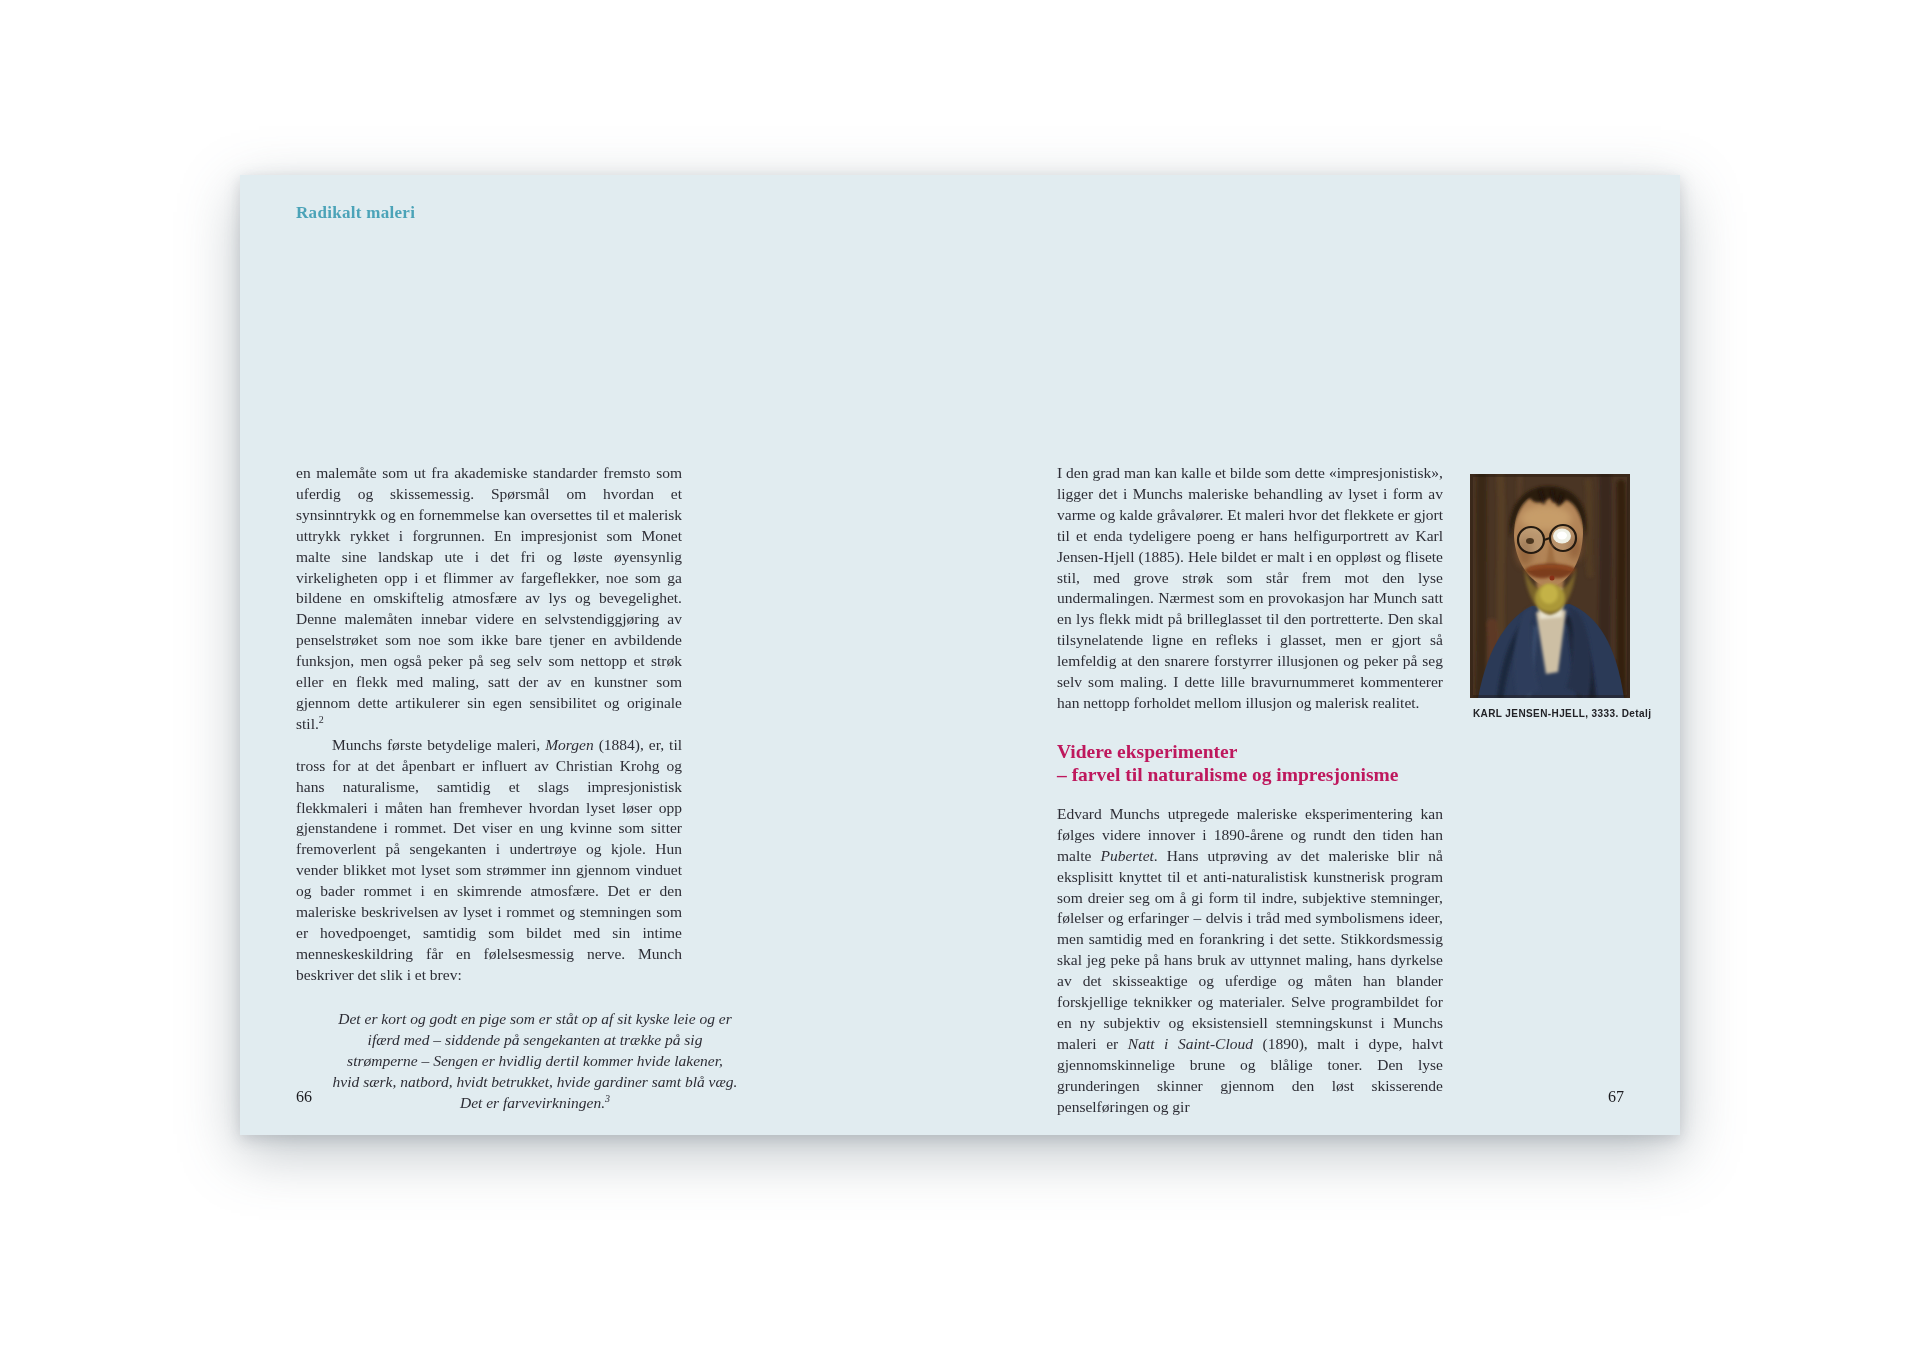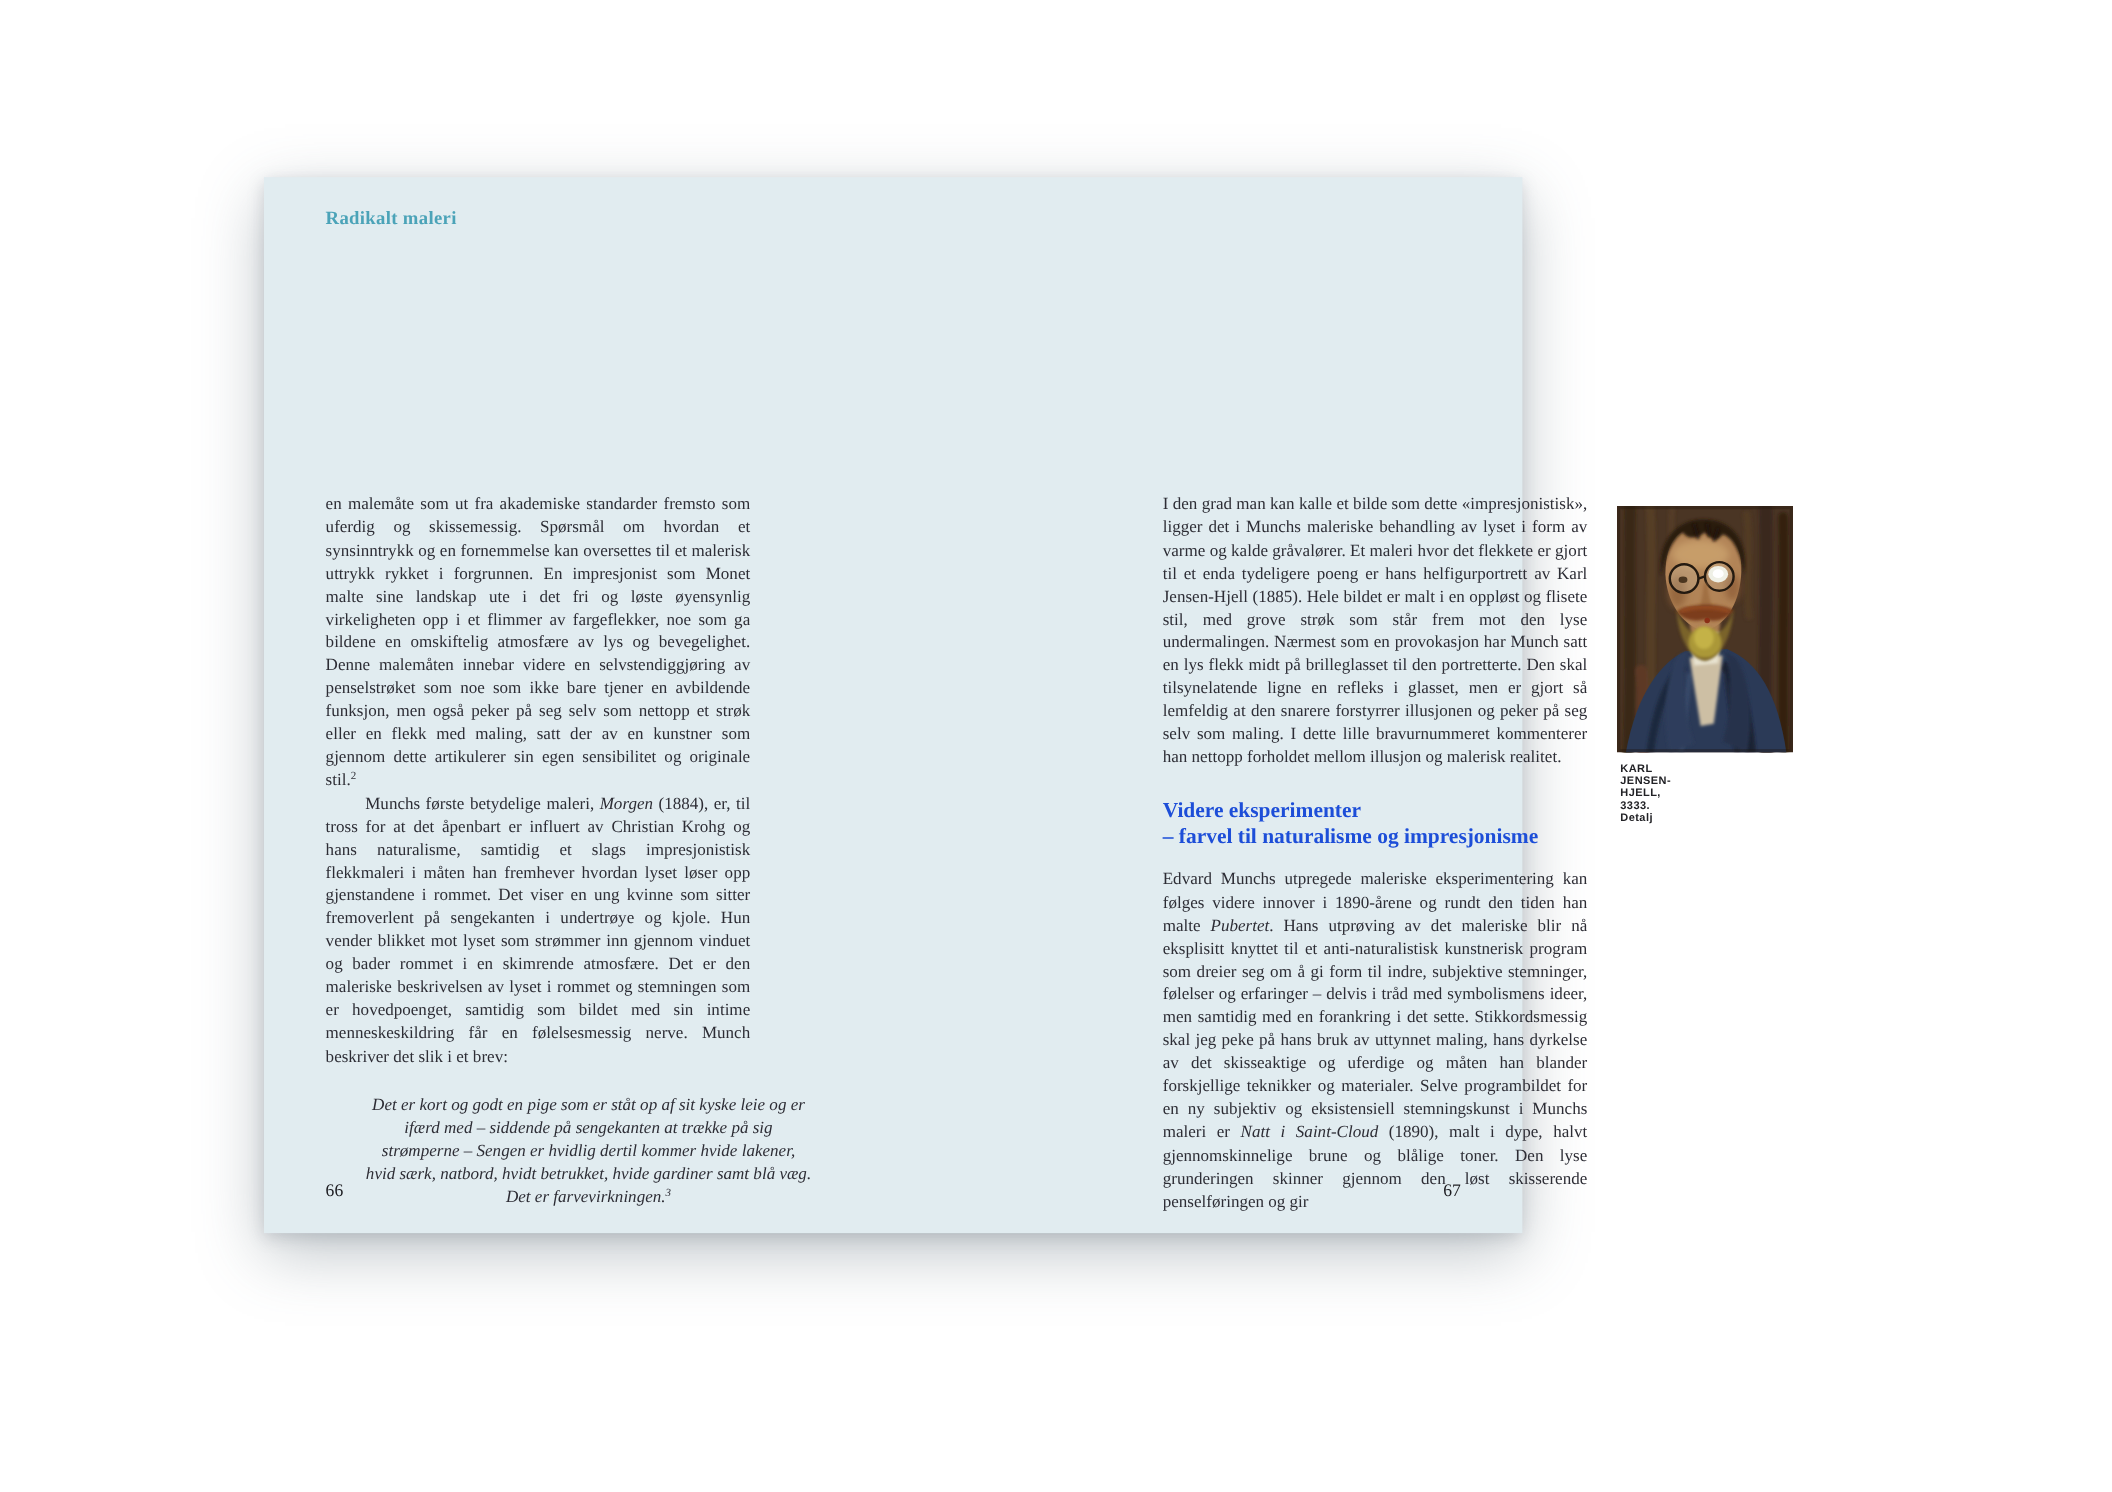--- a/index.html
+++ b/index.html
@@ -4,22 +4,22 @@
 <style>
   * { margin: 0; padding: 0; box-sizing: border-box; }
   html, body {
     width: 1920px; height: 1356px;
     background: #ffffff;
     overflow: hidden;
     font-family: "Liberation Serif", serif;
   }
   .spread {
     position: absolute;
-    left: 240px; top: 161px;
-    width: 1144px; height: 960px;
+    left: 240px; top: 175px;
+    width: 1440px; height: 960px;
     background: #e1ecf0;
     box-shadow: 0 18px 55px rgba(90,105,115,.38), 0 4px 14px rgba(110,120,130,.28);
   }
   .running-header {
     position: absolute;
     left: 56px; top: 28px;
     font-size: 17px;
     font-weight: bold;
     letter-spacing: .3px;
     color: #4ba3b8;
@@ -42,21 +42,21 @@
     font-style: italic;
     text-align: center;
     line-height: 21px;
   }
   sup { font-size: 10px; line-height: 0; }
   .section-heading {
     margin-top: 26px;
     font-size: 19.5px;
     line-height: 23px;
     font-weight: bold;
-    color: #1d4ed8;
+    color: #be185d;
     text-align: left;
   }
   .after-heading { margin-top: 18px; }
   .figure {
     position: absolute;
     left: 1230px; top: 299px;
     width: 160px; height: 224px;
   }
   .figure svg { display: block; width: 160px; height: 224px; }
   .figure-caption {

